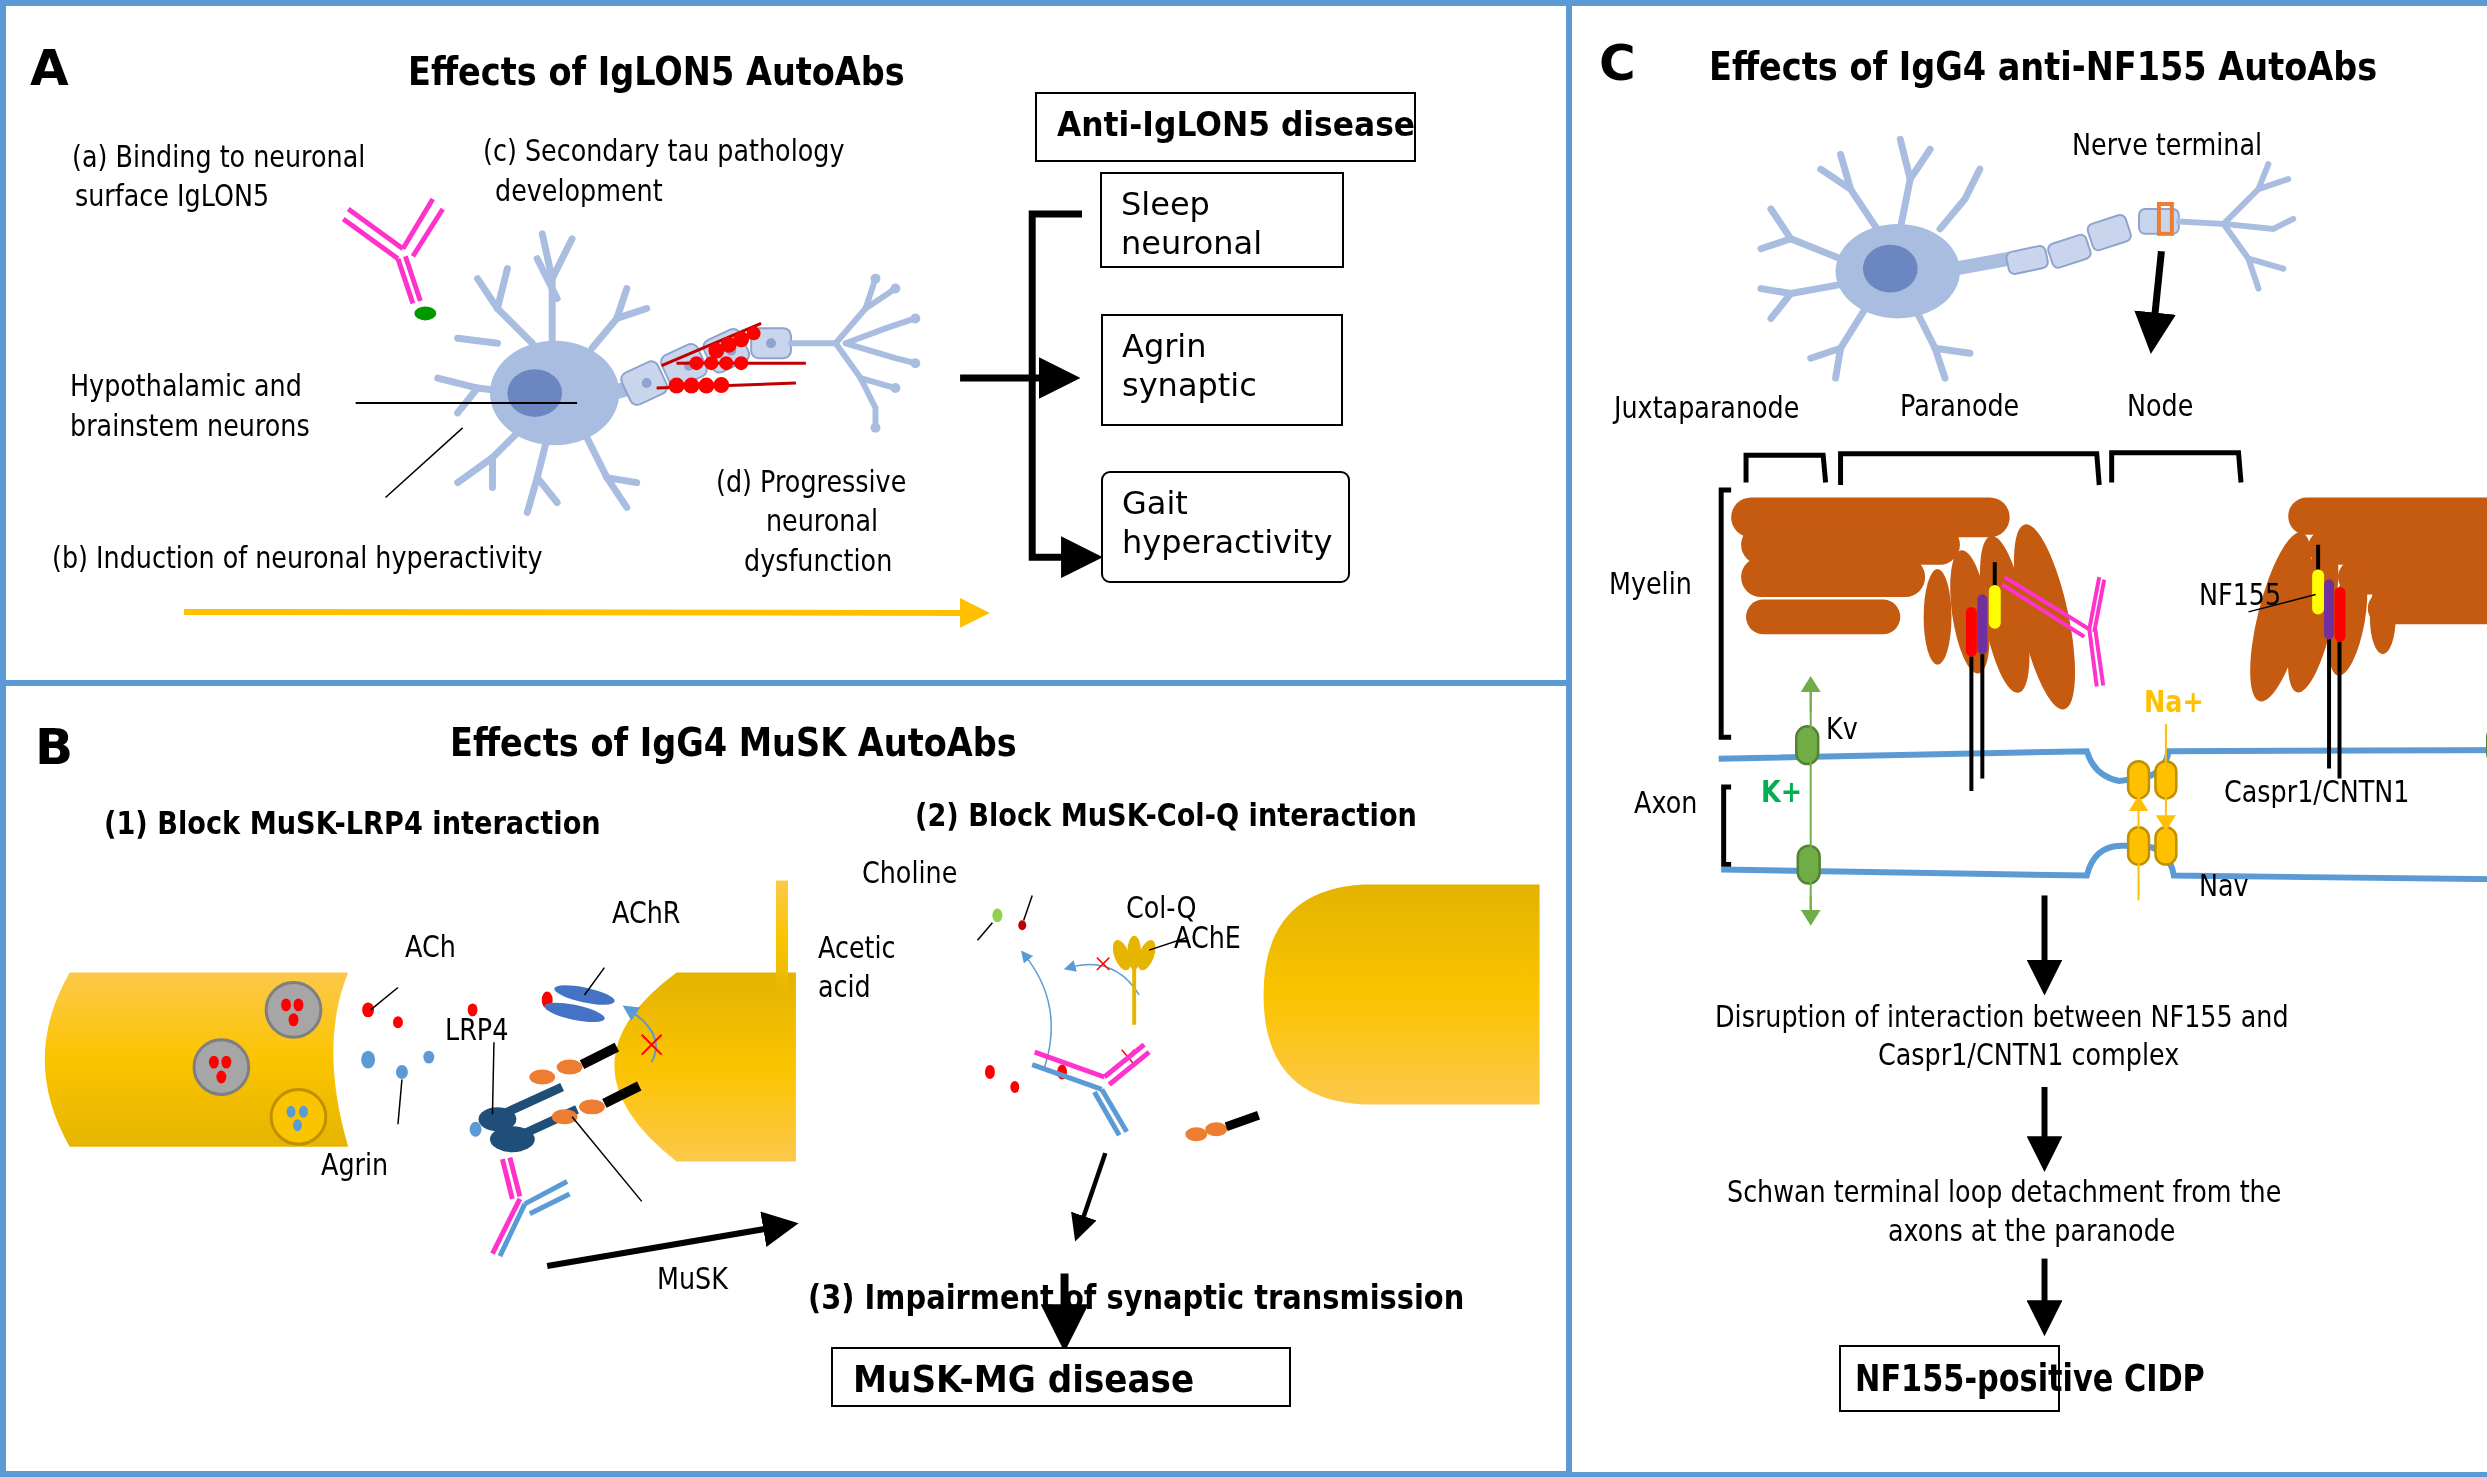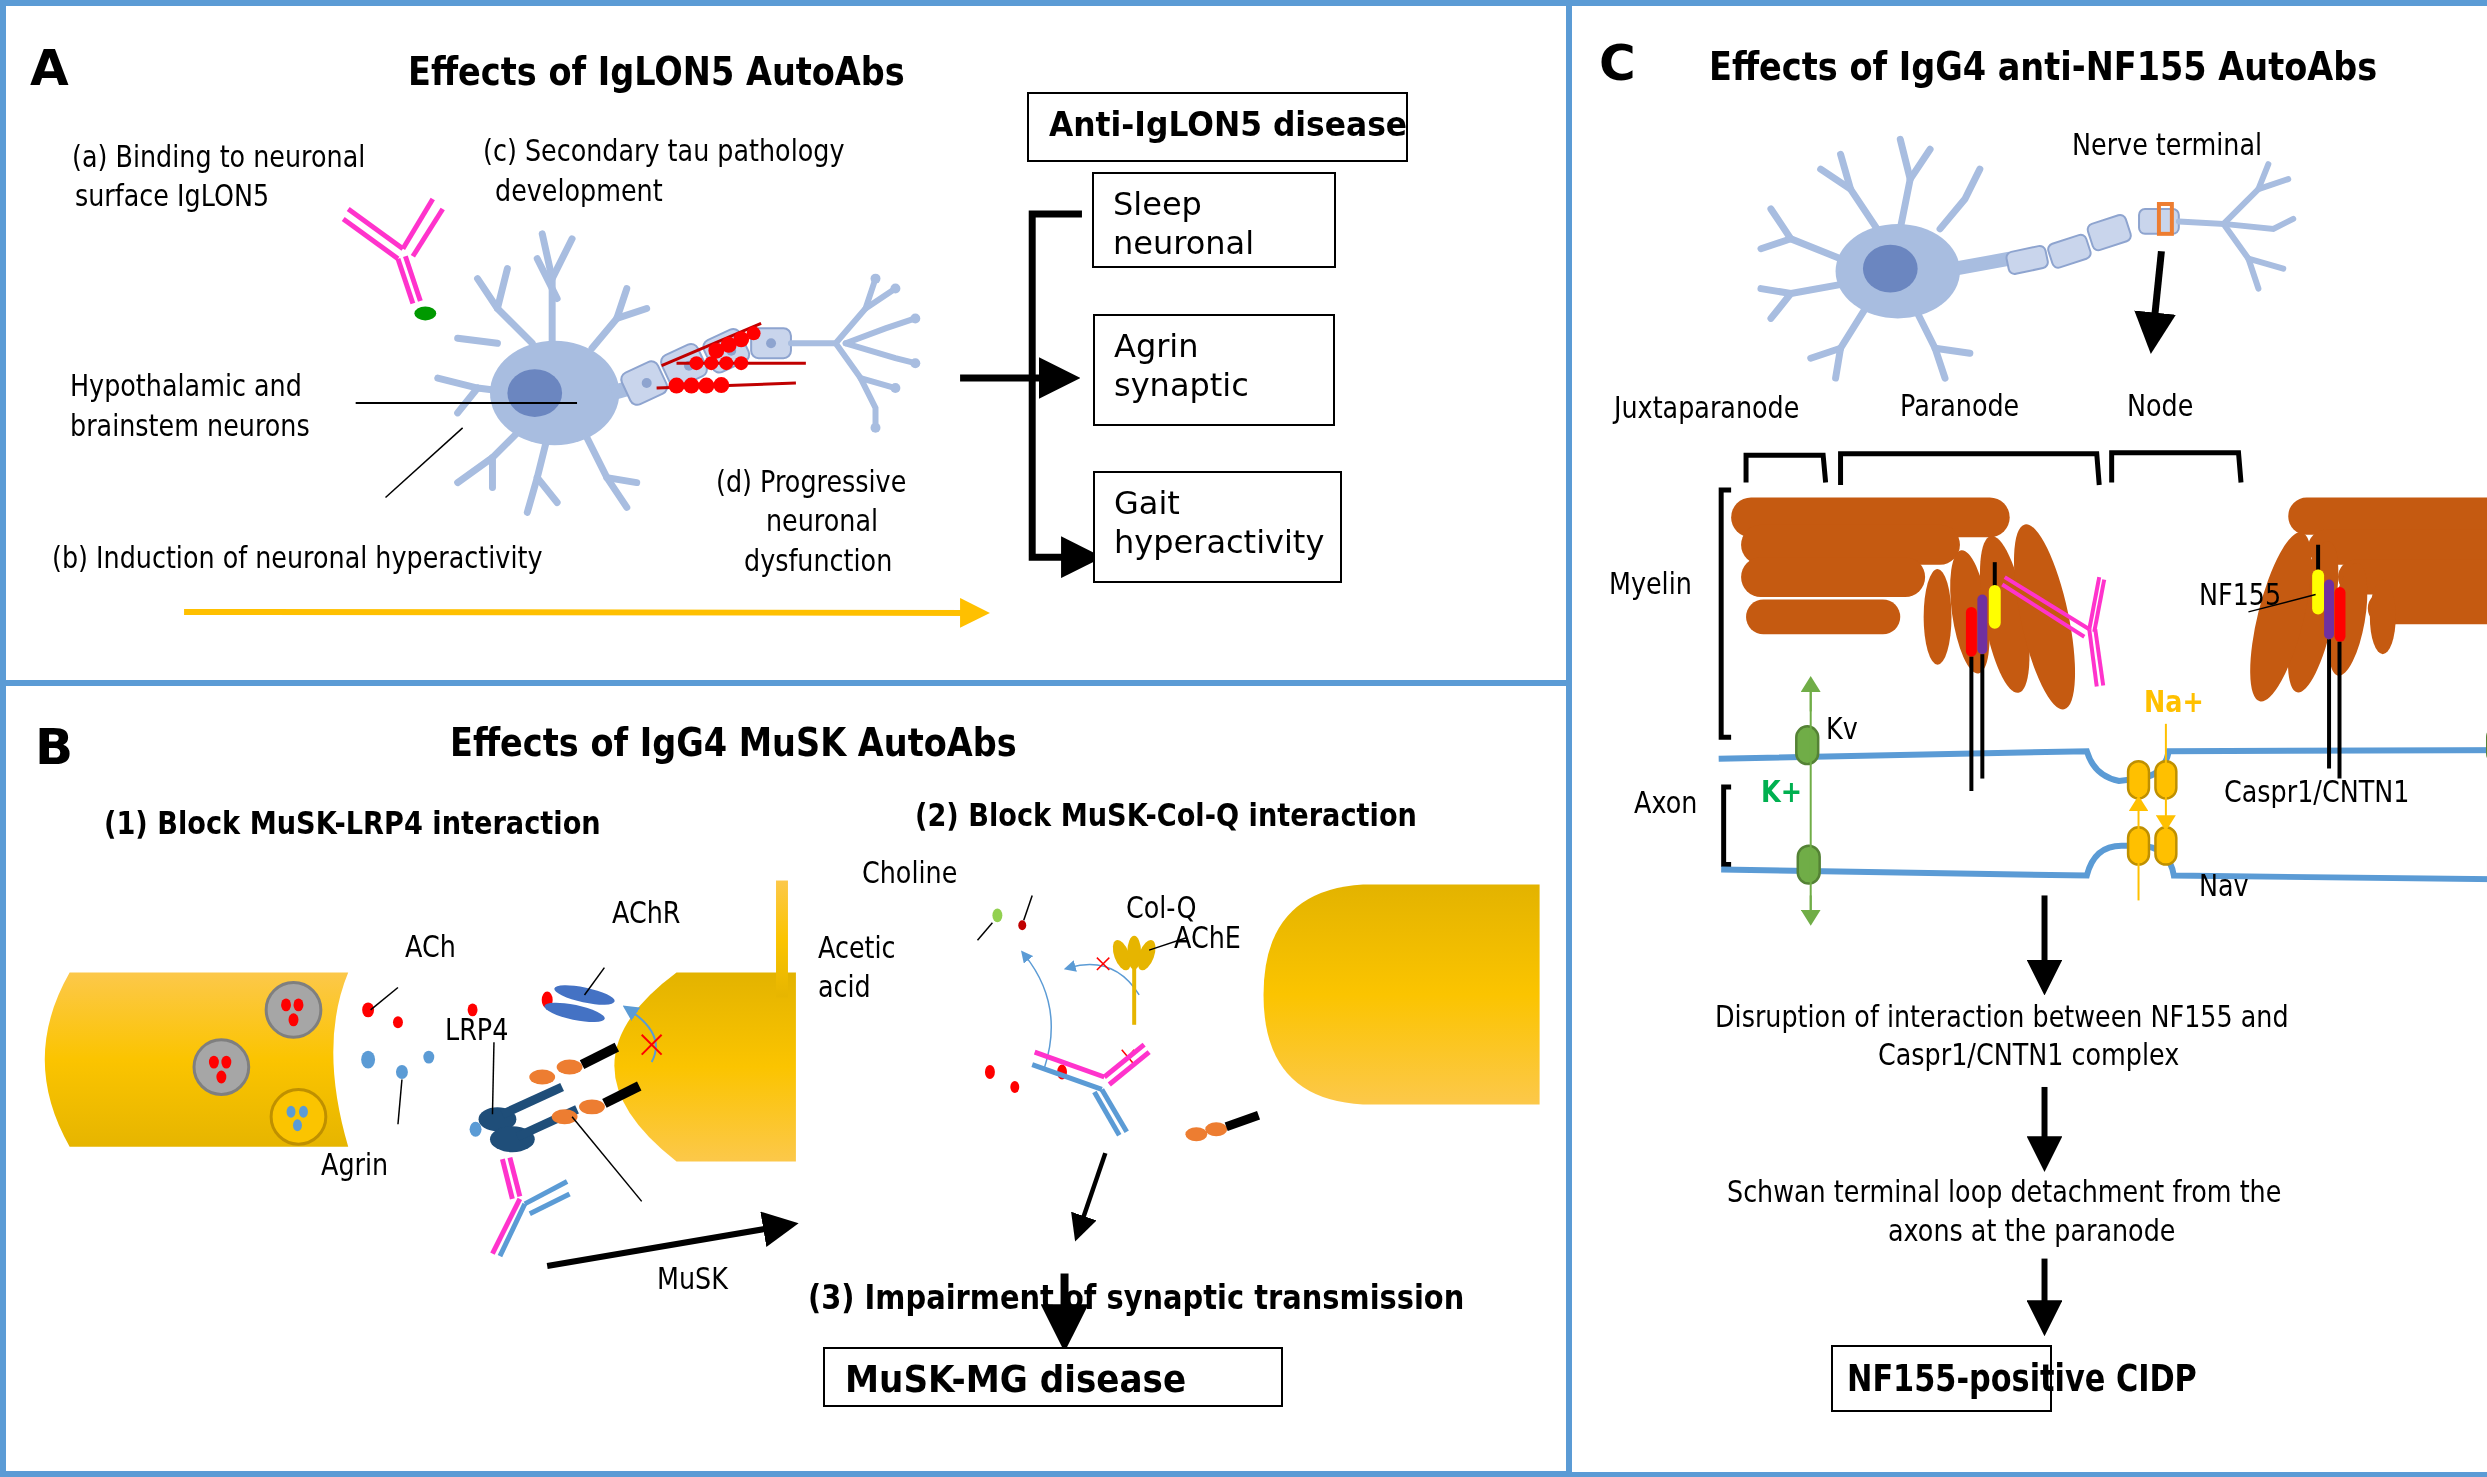--- a/index.html
+++ b/index.html
@@ -8,21 +8,21 @@
   .panel { position: absolute; border: 6px solid #5b9bd5; box-sizing: border-box; background: #fff; }
   #panel-a { left: 0; top: 0; width: 1572px; height: 686px; }
   #panel-b { left: 0; top: 680px; width: 1572px; height: 797px; }
   #panel-c { left: 1566px; top: 0; width: 1066px; height: 1478px; }
   svg.art { position: absolute; left: 0; top: 0; width: 2632px; height: 1478px; }
   .t { position: absolute; white-space: nowrap; line-height: 1.12; }
   .letter { font-size: 50px; font-weight: bold; font-family: "DejaVu Sans", sans-serif; }
   .title { font-size: 39px; font-weight: bold; font-family: "DejaVu Sans", sans-serif; transform: scaleX(0.86); transform-origin: left top; }
   .lbl { font-size: 31px; font-family: "DejaVu Sans", sans-serif; transform: scaleX(0.82); transform-origin: left top; }
   .sub { font-size: 32px; font-weight: bold; font-family: "DejaVu Sans", sans-serif; transform: scaleX(0.85); transform-origin: left top; }
-  .box { position: absolute; border: 2px solid #000; box-sizing: border-box; background: #fff; }
+  .box { position: absolute; border: 2px solid #000; box-sizing: border-box; background: #fff; margin-left: 8px; }
   .boxtxt { font-size: 32px; font-family: "DejaVu Sans", sans-serif; position: absolute; line-height: 1.2; }
   .boxbold { font-size: 36px; font-weight: bold; font-family: "DejaVu Sans", sans-serif; position: absolute; white-space: nowrap; }
   .center { text-align: center; }
 </style>
 </head>
 <body>
 
 <div class="panel" id="panel-a"></div>
 <div class="panel" id="panel-b"></div>
 <div class="panel" id="panel-c"></div>
@@ -395,21 +395,21 @@
   <div class="boxbold" style="left:20px; top:11px; font-size:33px; transform:scaleX(0.95); transform-origin:left top;">Anti-IgLON5 disease</div>
 </div>
 <div class="box" style="left:1092px; top:172px; width:244px; height:96px;">
   <div class="boxtxt" style="left:19px; top:11px;">Sleep</div>
   <div class="boxtxt" style="left:19px; top:50px;">neuronal</div>
 </div>
 <div class="box" style="left:1093px; top:314px; width:242px; height:112px;">
   <div class="boxtxt" style="left:19px; top:11px;">Agrin</div>
   <div class="boxtxt" style="left:19px; top:50px;">synaptic</div>
 </div>
-<div class="box" style="left:1093px; top:471px; width:249px; height:112px;">
+<div class="box" style="left:1093px; top:471px; width:249px; height:112px;border-radius:9px;">
   <div class="boxtxt" style="left:19px; top:11px;">Gait</div>
   <div class="boxtxt" style="left:19px; top:50px;">hyperactivity</div>
 </div>
 
 <div class="t letter" style="left:35px; top:719px;">B</div>
 <div class="t title" style="left:450px; top:721px;">Effects of IgG4 MuSK AutoAbs</div>
 <div class="t sub" style="left:104px; top:806px;">(1) Block MuSK-LRP4 interaction</div>
 <div class="t sub" style="left:915px; top:798px;">(2) Block MuSK-Col-Q interaction</div>
 <div class="t lbl" style="left:405px; top:929px;">ACh</div>
 <div class="t lbl" style="left:612px; top:895px;">AChR</div>

